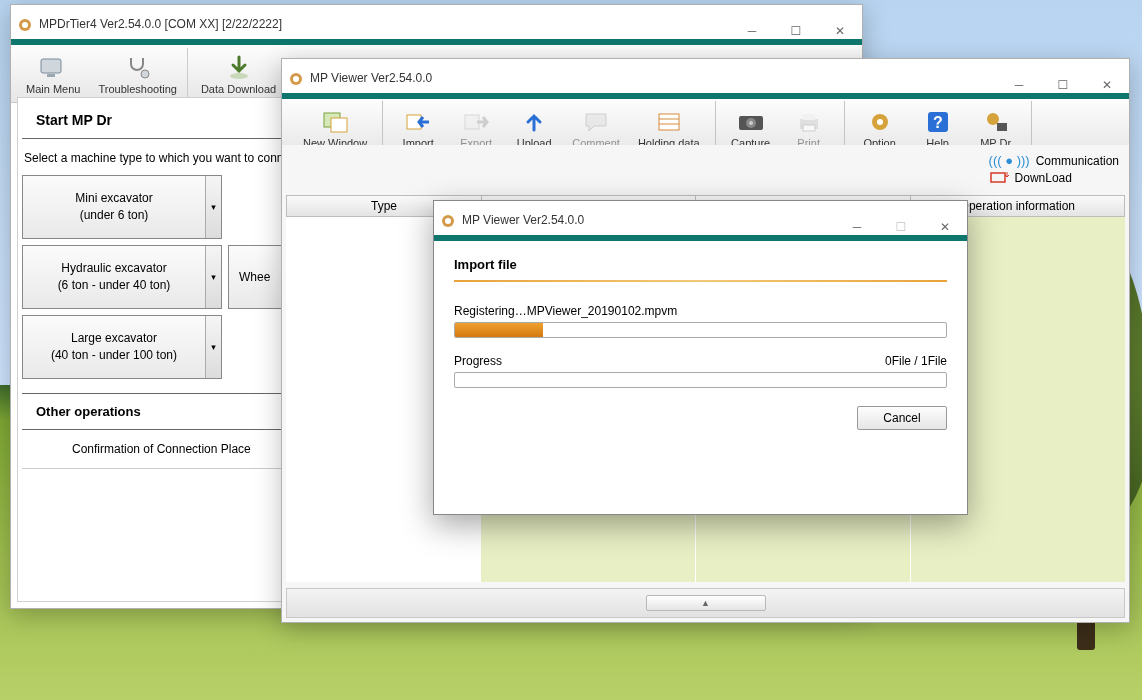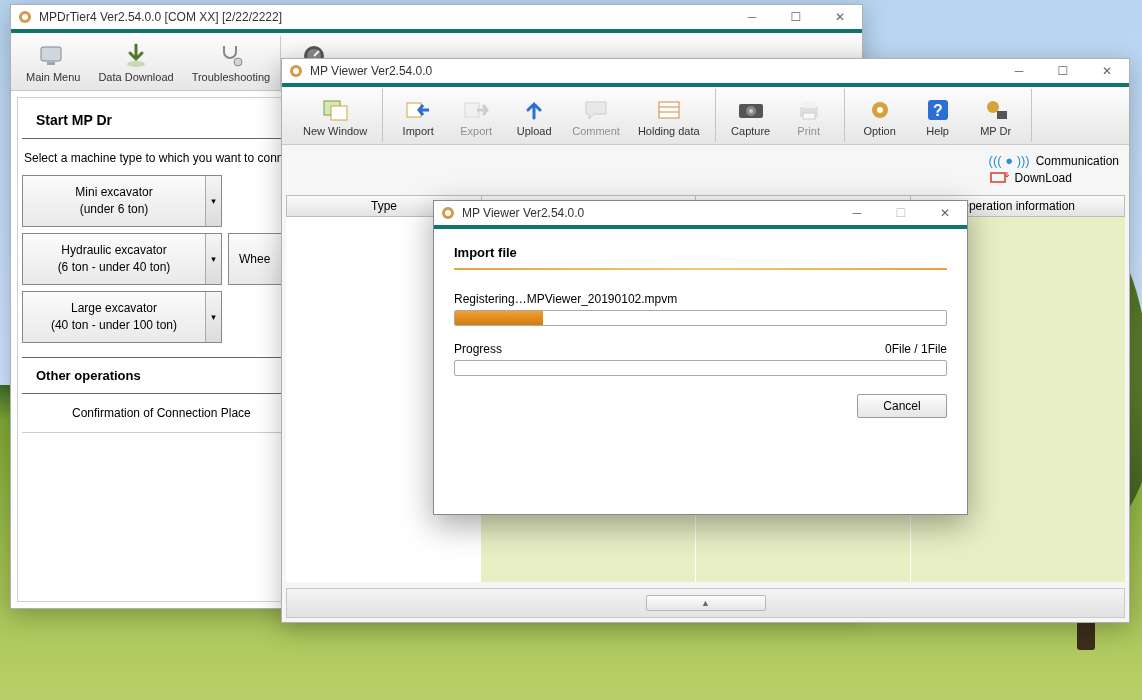--- a/index.html
+++ b/index.html
@@ -10,39 +10,39 @@
   
   .tree { position:absolute; right:-10px; top:240px; width:130px; height:420px; z-index:0;}
   .tree .foliage{position:absolute;left:0;top:0;width:130px;height:300px;background:radial-gradient(circle at 40% 40%,#6a8a35,#3d5a1d);border-radius:60% 40% 55% 45%/50% 60% 40% 50%;}
   .tree .trunk{position:absolute;left:55px;top:260px;width:18px;height:150px;background:#3d2e1a;border-radius:3px;}
 
   .window {
     position: absolute; background: #fff; border: 1px solid #b0b0b0;
     box-shadow: 0 6px 24px rgba(0,0,0,.25);
   }
   .titlebar {
-    height: 28px; background:#fff; display:flex; align-items:center;
-    padding:0 0 0 6px; border-bottom:4px solid #0f766e; font-size:12px; color:#333;
+    height: 28px; background:#fff; display:flex; align-items:flex-start;
+    padding:0 0 0 6px; border-bottom:6px solid #0f766e; font-size:12px; color:#333;margin-top:12px;
   }
   .titlebar .appicon{width:16px;height:16px;margin-right:6px;display:flex;align-items:center;justify-content:center;}
   .winctrls{margin-left:auto;display:flex;}
   .winctrls div{width:44px;height:28px;display:flex;align-items:center;justify-content:center;color:#666;font-size:12px;}
 
   
   #win-mpdr { left:10px; top:4px; width:853px; height:605px; }
   #win-mpdr .toolbar{height:58px;background:linear-gradient(#fdfdfd,#e6e6e6);border-bottom:1px solid #c8c8c8;display:flex;padding:2px 6px;}
   .tbtn{display:flex;flex-direction:column;align-items:center;justify-content:flex-end;min-width:58px;padding:2px 8px 4px;font-size:11px;color:#333;border:1px solid transparent;border-radius:2px;}
   .tbtn.sep{border-right:1px solid #ccc;padding-right:10px;margin-right:4px;}
   .tbtn .ic{width:30px;height:30px;display:flex;align-items:center;justify-content:center;}
 
   #mpdr-body{position:absolute;left:6px;right:6px;top:92px;bottom:6px;background:#fff;border:1px solid #d0d0d0;padding:4px;}
   #mpdr-body h3{font-size:14px;font-weight:700;padding:10px 14px;border-bottom:1px solid #666;}
   #mpdr-body .prompt{font-size:12px;padding:12px 2px 10px 2px;}
   .mgrid{display:grid;grid-template-columns:repeat(3,1fr);gap:6px;padding:0 0;}
-  .mcell{border:1px solid #888;height:52px;background:linear-gradient(#fbfbfb,#e9e9e9);display:flex;align-items:center;position:relative;}
+  .mcell{border:1px solid #888;height:64px;background:linear-gradient(#fbfbfb,#e9e9e9);display:flex;align-items:center;position:relative;}
   .mcell .lbl{flex:1;text-align:center;font-size:12px;line-height:1.4;padding:0 6px;}
   .mcell .dd{width:16px;align-self:stretch;border-left:1px solid #aaa;background:linear-gradient(#f5f5f5,#dcdcdc);display:flex;align-items:center;justify-content:center;font-size:9px;}
   .otherops{margin-top:14px;border-top:1px solid #666;border-bottom:1px solid #666;padding:10px 14px;font-weight:700;font-size:13px;}
   .conn-link{border-bottom:1px solid #ccc;padding:12px 0 12px 50px;font-size:12px;}
 
   
   #win-viewer{left:281px; top:58px; width:849px; height:565px;}
   #win-viewer .toolbar{height:58px;background:linear-gradient(#fdfdfd,#e6e6e6);border-bottom:1px solid #c8c8c8;display:flex;padding:2px 6px;align-items:stretch;}
   .tgroup{border-right:1px solid #c4c4c4;padding:0 6px;display:flex;}
   #viewer-body{position:absolute;left:0;right:0;top:86px;bottom:0;background:#f6f6f6;}
@@ -99,37 +99,37 @@
   <div class="toolbar">
     <div class="tbtn">
       <span class="ic">
           <svg width="28" height="22">
             <rect x="2" y="2" width="20" height="14" rx="2" fill="#cfd6dc" stroke="#7a8a99"></rect>
             <rect x="8" y="17" width="8" height="3" fill="#9aa6b2"></rect>
           </svg>
         </span>
       <span>Main Menu</span>
     </div>
+    <div class="tbtn sep">
+      <span class="ic">
+          <svg width="26" height="26">
+            <path d="M6 3v6a6 6 0 0 0 12 0V3" stroke="#888" stroke-width="2" fill="none"></path>
+            <circle cx="20" cy="19" r="4" fill="#d0d6dc" stroke="#888"></circle>
+          </svg>
+        </span>
+      <span>Troubleshooting</span>
+    </div>
     <div class="tbtn">
       <span class="ic">
           <svg width="26" height="26">
             <path d="M13 2 L13 16 M7 10 L13 16 L19 10" stroke="#4a7a2a" stroke-width="3" fill="none" stroke-linecap="round"></path>
             <ellipse cx="13" cy="21" rx="9" ry="3" fill="#c8d8b8"></ellipse>
           </svg>
         </span>
       <span>Data Download</span>
-    </div>
-    <div class="tbtn sep">
-      <span class="ic">
-          <svg width="26" height="26">
-            <path d="M6 3v6a6 6 0 0 0 12 0V3" stroke="#888" stroke-width="2" fill="none"></path>
-            <circle cx="20" cy="19" r="4" fill="#d0d6dc" stroke="#888"></circle>
-          </svg>
-        </span>
-      <span>Troubleshooting</span>
     </div>
     <div class="tbtn">
       <span class="ic">
           <svg width="26" height="26">
             <circle cx="13" cy="13" r="10" fill="#555"></circle>
             <circle cx="13" cy="13" r="7" fill="#888"></circle>
             <path d="M13 13 L18 8" stroke="#fff" stroke-width="2"></path>
           </svg>
         </span>
       <span>Mon</span>

